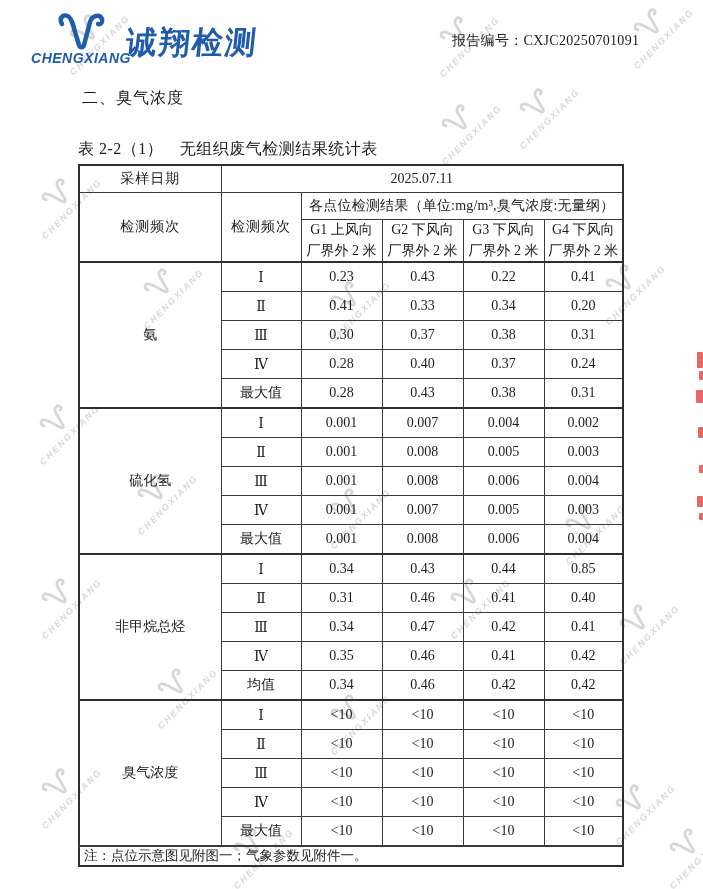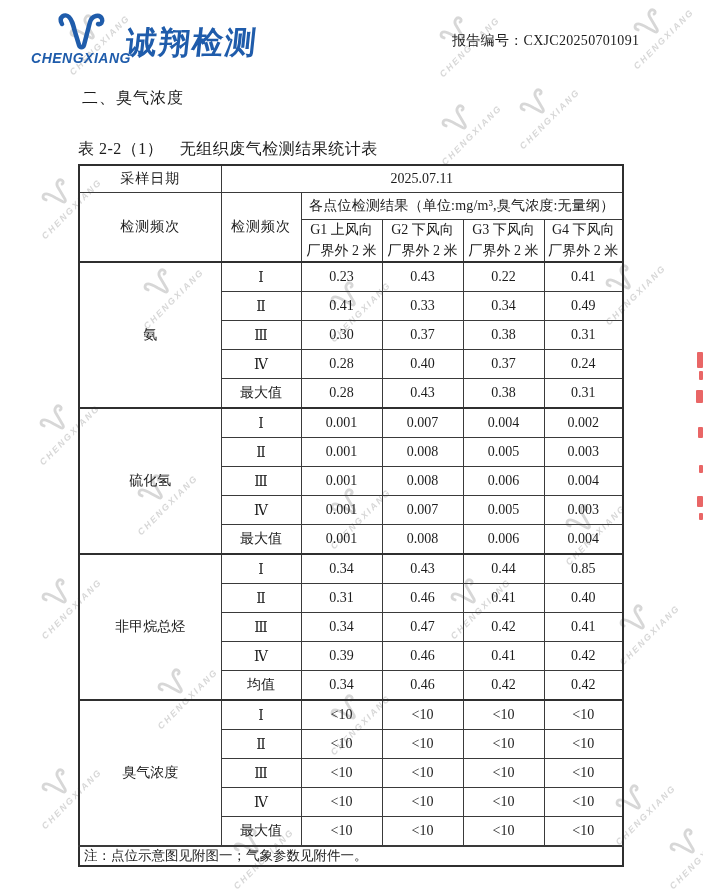--- a/index.html
+++ b/index.html
@@ -243,21 +243,21 @@
           <td>0.23</td>
           <td>0.43</td>
           <td>0.22</td>
           <td>0.41</td>
         </tr>
         <tr class="body-row">
           <td>Ⅱ</td>
           <td>0.41</td>
           <td>0.33</td>
           <td>0.34</td>
-          <td>0.49</td>
+          <td>0.20</td>
         </tr>
         <tr class="body-row">
           <td>Ⅲ</td>
           <td>0.30</td>
           <td>0.37</td>
           <td>0.38</td>
           <td>0.31</td>
         </tr>
         <tr class="body-row">
           <td>Ⅳ</td>
@@ -326,21 +326,21 @@
         </tr>
         <tr class="body-row">
           <td>Ⅲ</td>
           <td>0.34</td>
           <td>0.47</td>
           <td>0.42</td>
           <td>0.41</td>
         </tr>
         <tr class="body-row">
           <td>Ⅳ</td>
-          <td>0.39</td>
+          <td>0.35</td>
           <td>0.46</td>
           <td>0.41</td>
           <td>0.42</td>
         </tr>
         <tr class="body-row">
           <td>均值</td>
           <td>0.34</td>
           <td>0.46</td>
           <td>0.42</td>
           <td>0.42</td>

